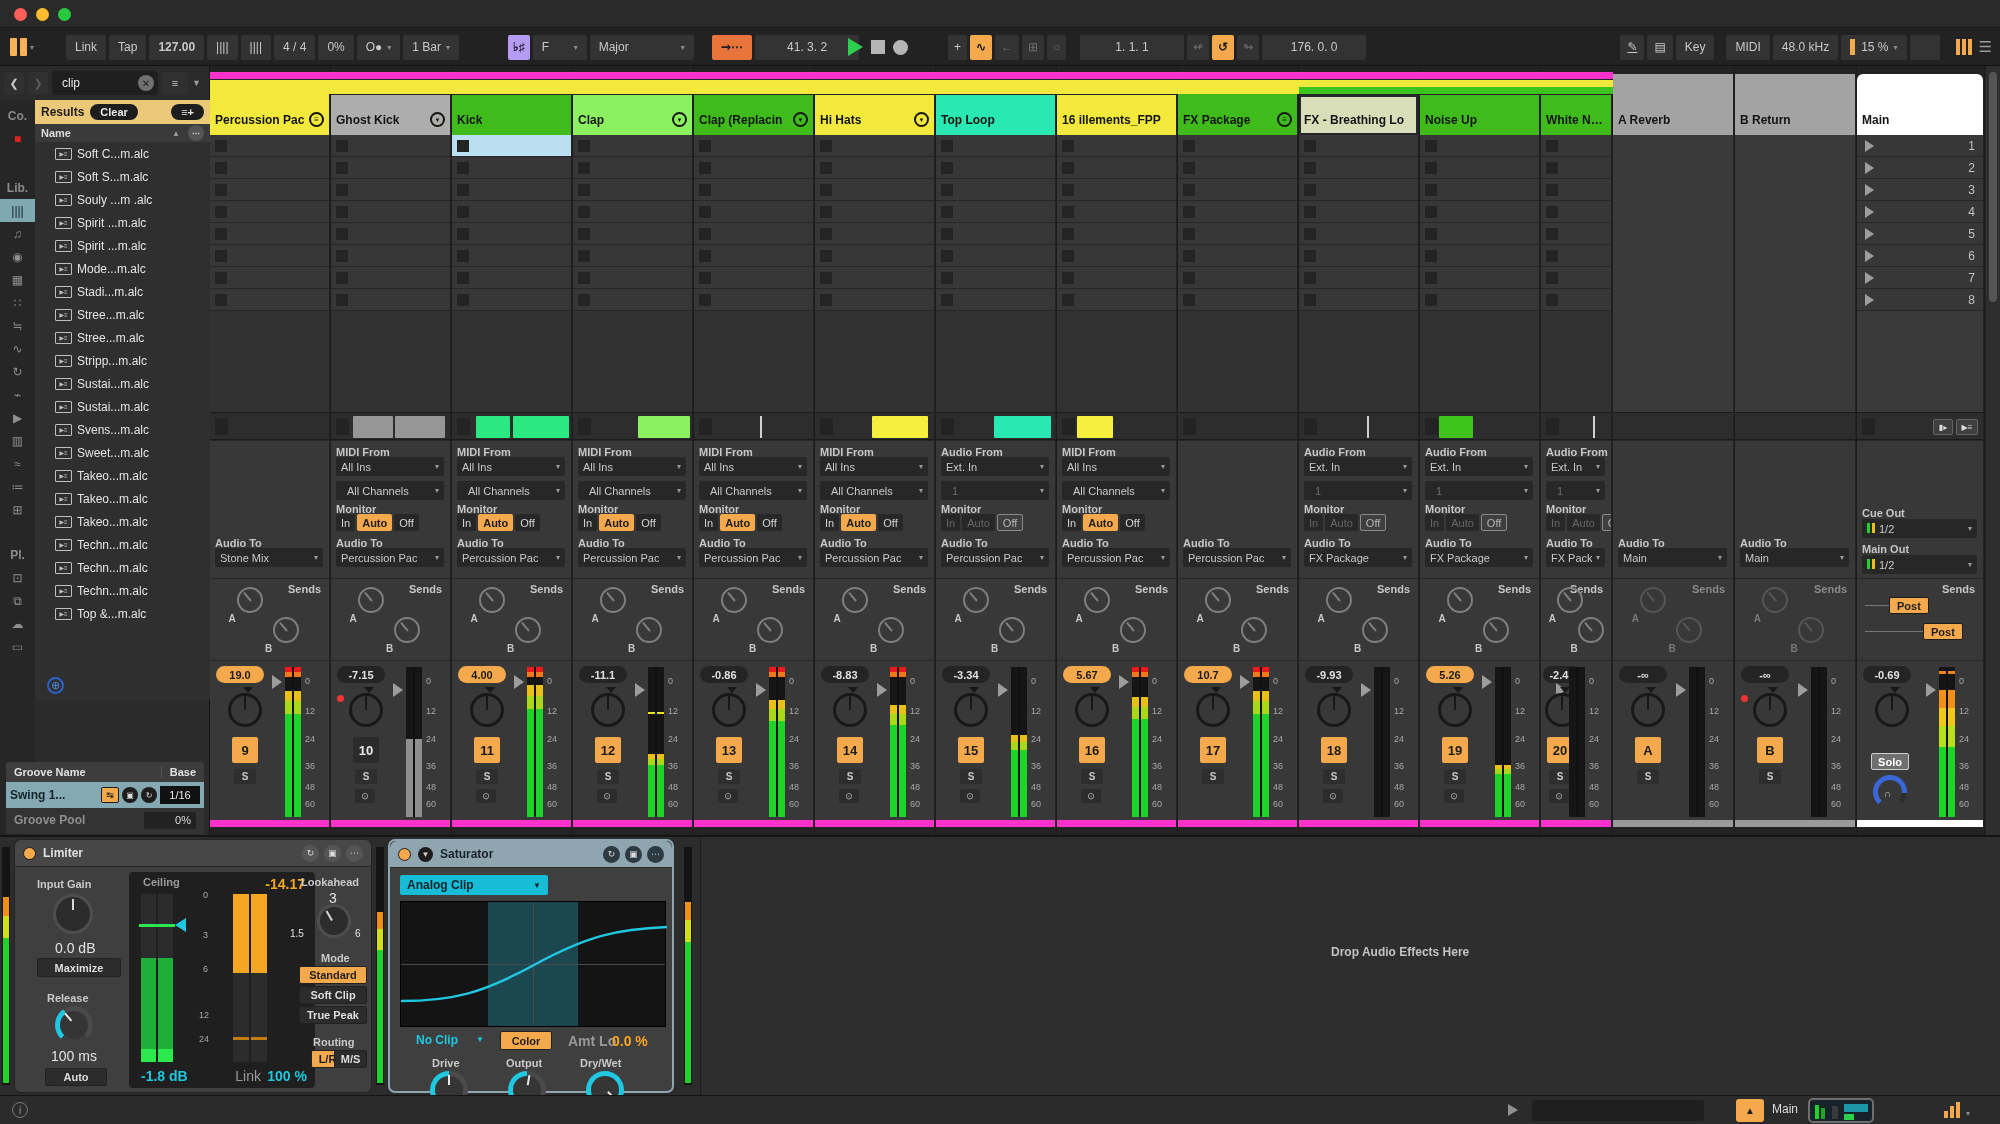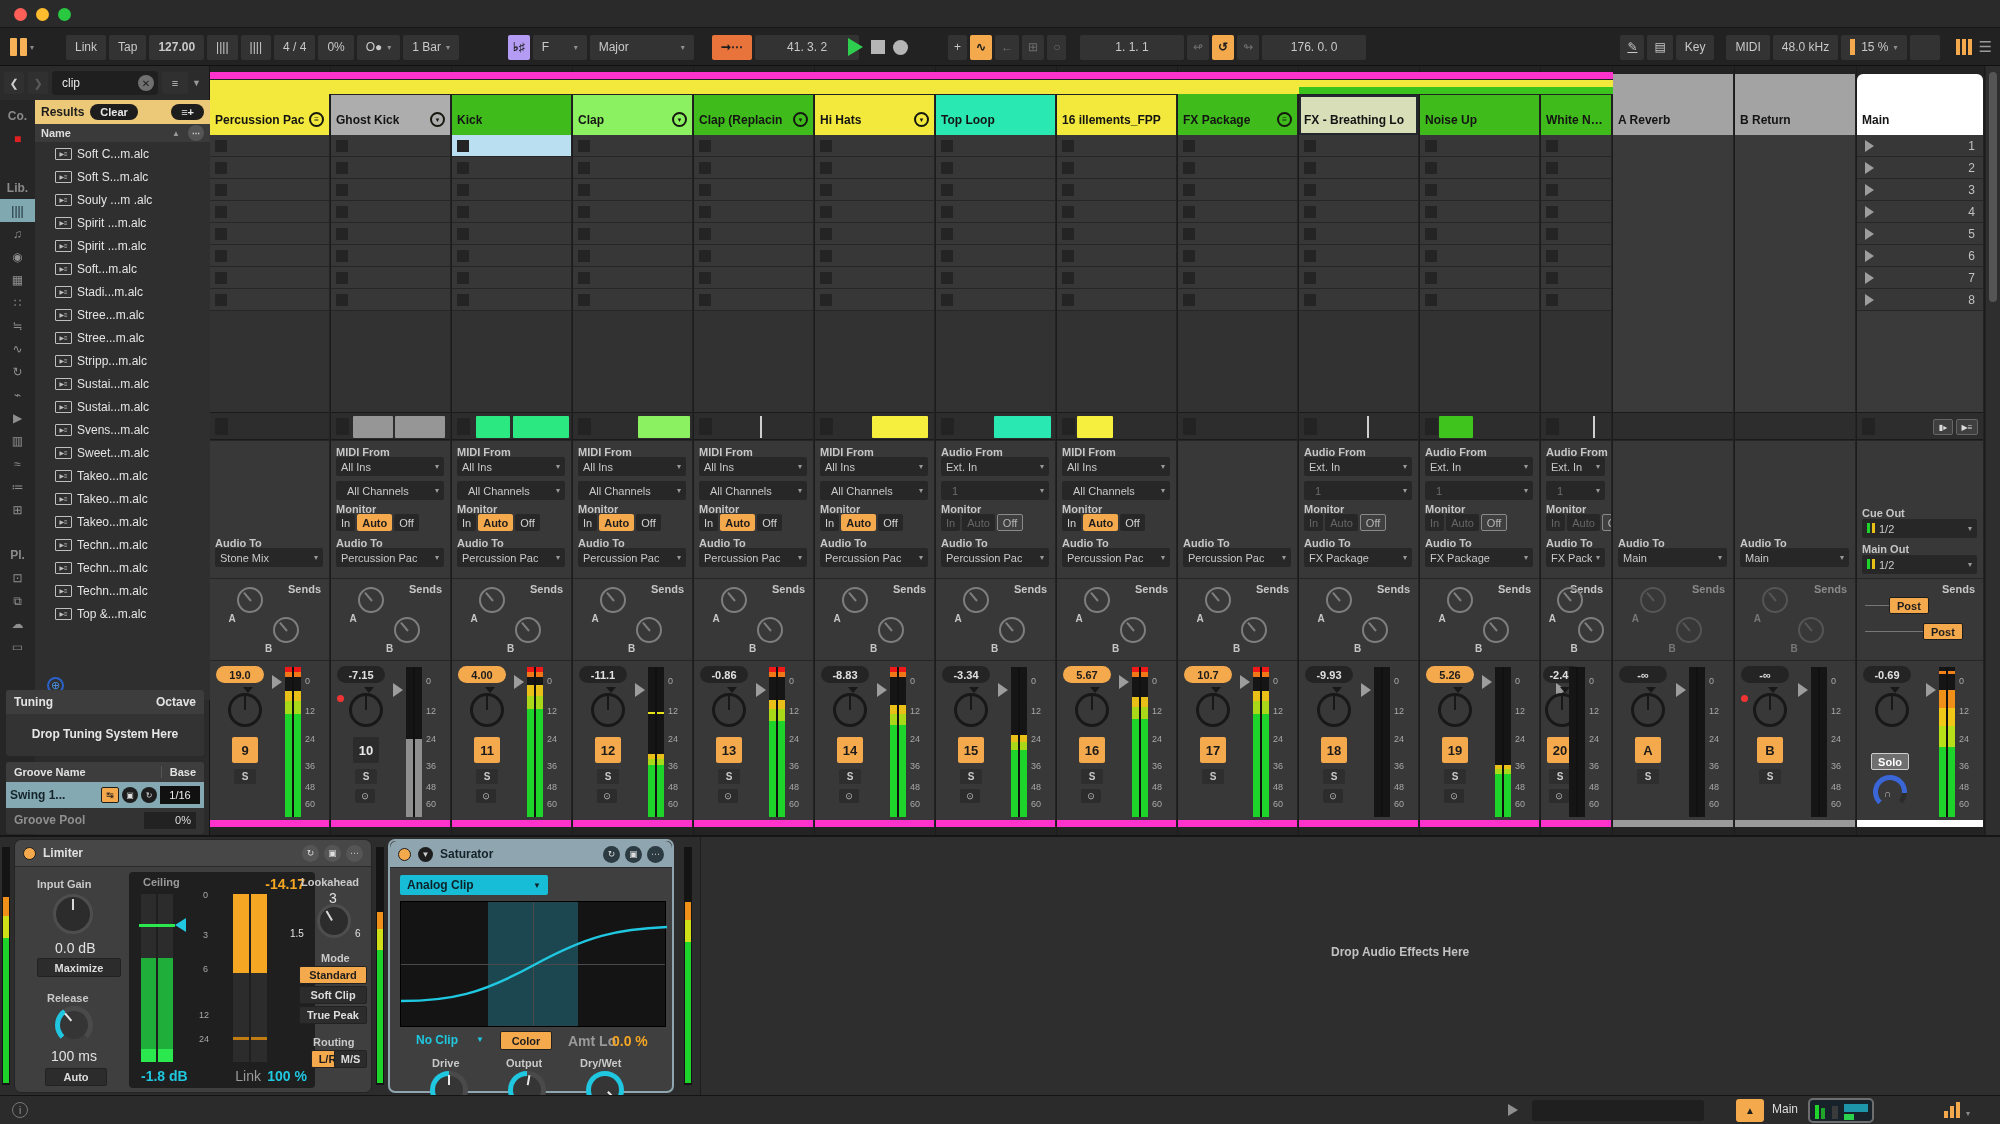--- a/index.html
+++ b/index.html
@@ -241,21 +241,21 @@
       <div class="bitem">
         <div class="fic">▶≡</div>
         <div style="overflow: hidden; text-overflow: ellipsis;">Spirit ...m.alc</div>
       </div>
       <div class="bitem">
         <div class="fic">▶≡</div>
         <div style="overflow: hidden; text-overflow: ellipsis;">Spirit ...m.alc</div>
       </div>
       <div class="bitem">
         <div class="fic">▶≡</div>
-        <div style="overflow: hidden; text-overflow: ellipsis;">Soft...m.alc</div>
+        <div style="overflow: hidden; text-overflow: ellipsis;">Mode...m.alc</div>
       </div>
       <div class="bitem">
         <div class="fic">▶≡</div>
         <div style="overflow: hidden; text-overflow: ellipsis;">Stadi...m.alc</div>
       </div>
       <div class="bitem">
         <div class="fic">▶≡</div>
         <div style="overflow: hidden; text-overflow: ellipsis;">Stree...m.alc</div>
       </div>
       <div class="bitem">
@@ -330,27 +330,20 @@
       <div class="sicon">≔</div>
       <div class="sicon">⊞</div>
       <div class="sicon" style="font-size: 12px; font-weight: bold; color: rgb(138, 138, 138); margin-top: 22px;">Pl.</div>
       <div class="sicon">⊡</div>
       <div class="sicon">⧉</div>
       <div class="sicon">☁</div>
       <div class="sicon">▭</div>
     </div>
   <div class="abs" style="left:35px;top:604px;width:175px;height:30px;background:#2f2f2f;display:flex;align-items:center;padding-left:12px">
     <span style="width:17px;height:17px;border-radius:50%;border:2px solid #2a62c9;color:#4a90e2;font-size:11px;display:flex;align-items:center;justify-content:center">⊕</span>
-  </div>
-  <div class="panel" style="top:624px;height:66px">
-    <div class="phead">
-      <span>Tuning</span>
-      <span>Octave</span>
-    </div>
-    <div style="height:40px;display:flex;align-items:center;justify-content:center;font-size:12px;font-weight:bold;color:#e6e6e6">Drop Tuning System Here</div>
   </div>
   <div class="panel" style="top:696px;height:72px">
     <div class="phead" style="height:20px;font-size:11px">
       <span>Groove Name</span>
       <span style="margin-left:auto;border-left:1px solid #555;padding-left:8px">Base</span>
     </div>
     <div style="height:26px;background:#84a9b2;display:flex;align-items:center;gap:3px;padding:0 4px">
       <span style="color:#15232a;font-weight:bold;font-size:12px;flex:1">Swing 1...</span>
       <span style="width:18px;height:16px;background:#f5a94d;border:1px solid #1d1d1d;border-radius:2px;font-size:9px;color:#1d1d1d;display:flex;align-items:center;justify-content:center">↹</span>
       <span style="width:16px;height:16px;background:#1d1d1d;border-radius:50%;font-size:8px;color:#ddd;display:flex;align-items:center;justify-content:center">▣</span>

